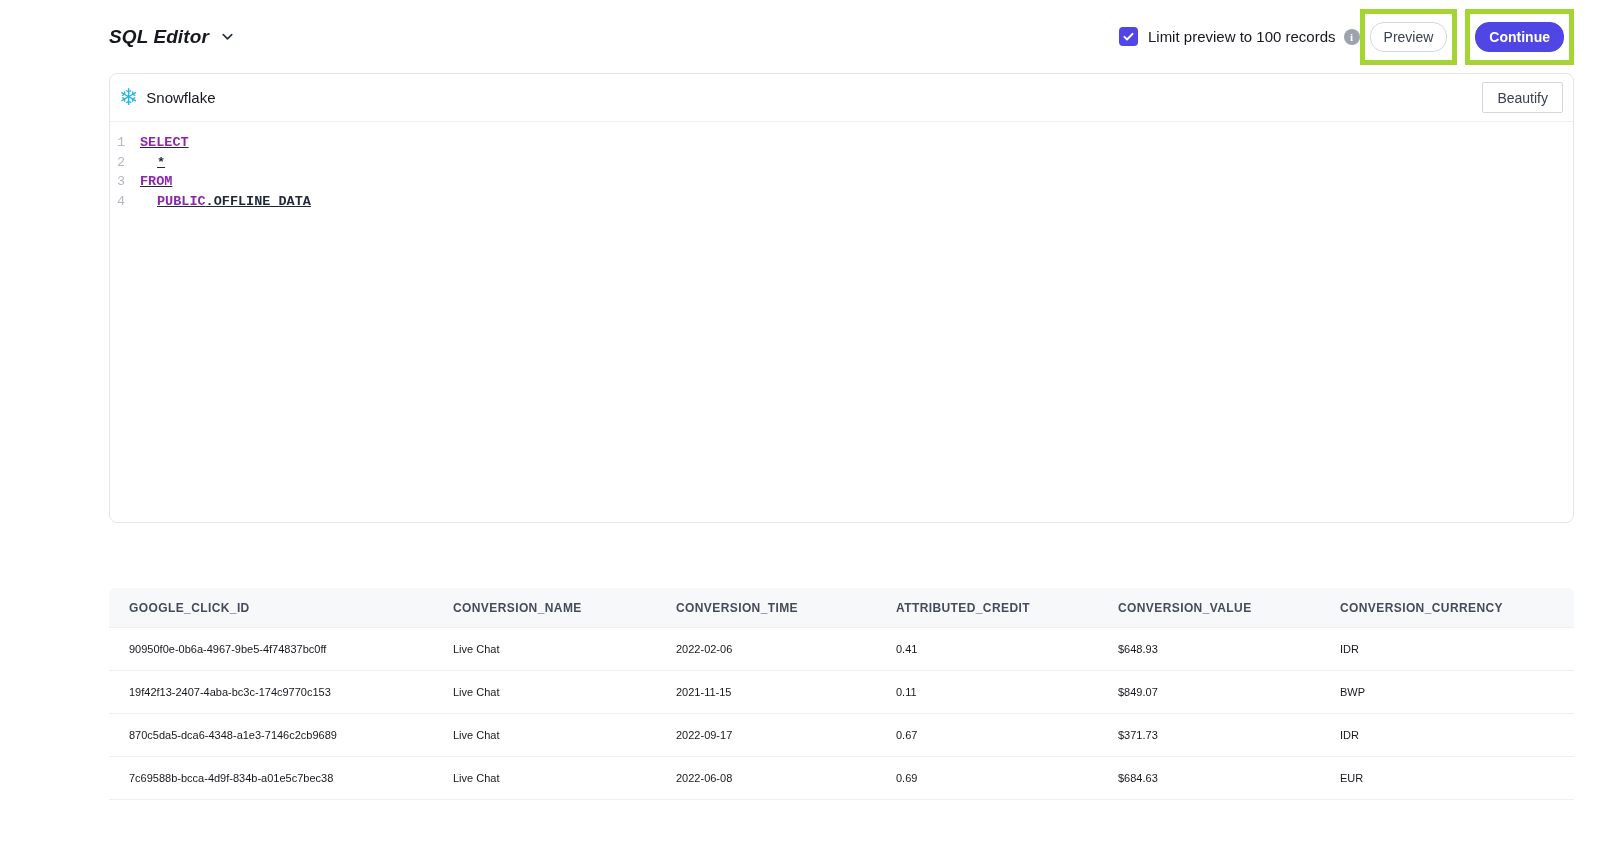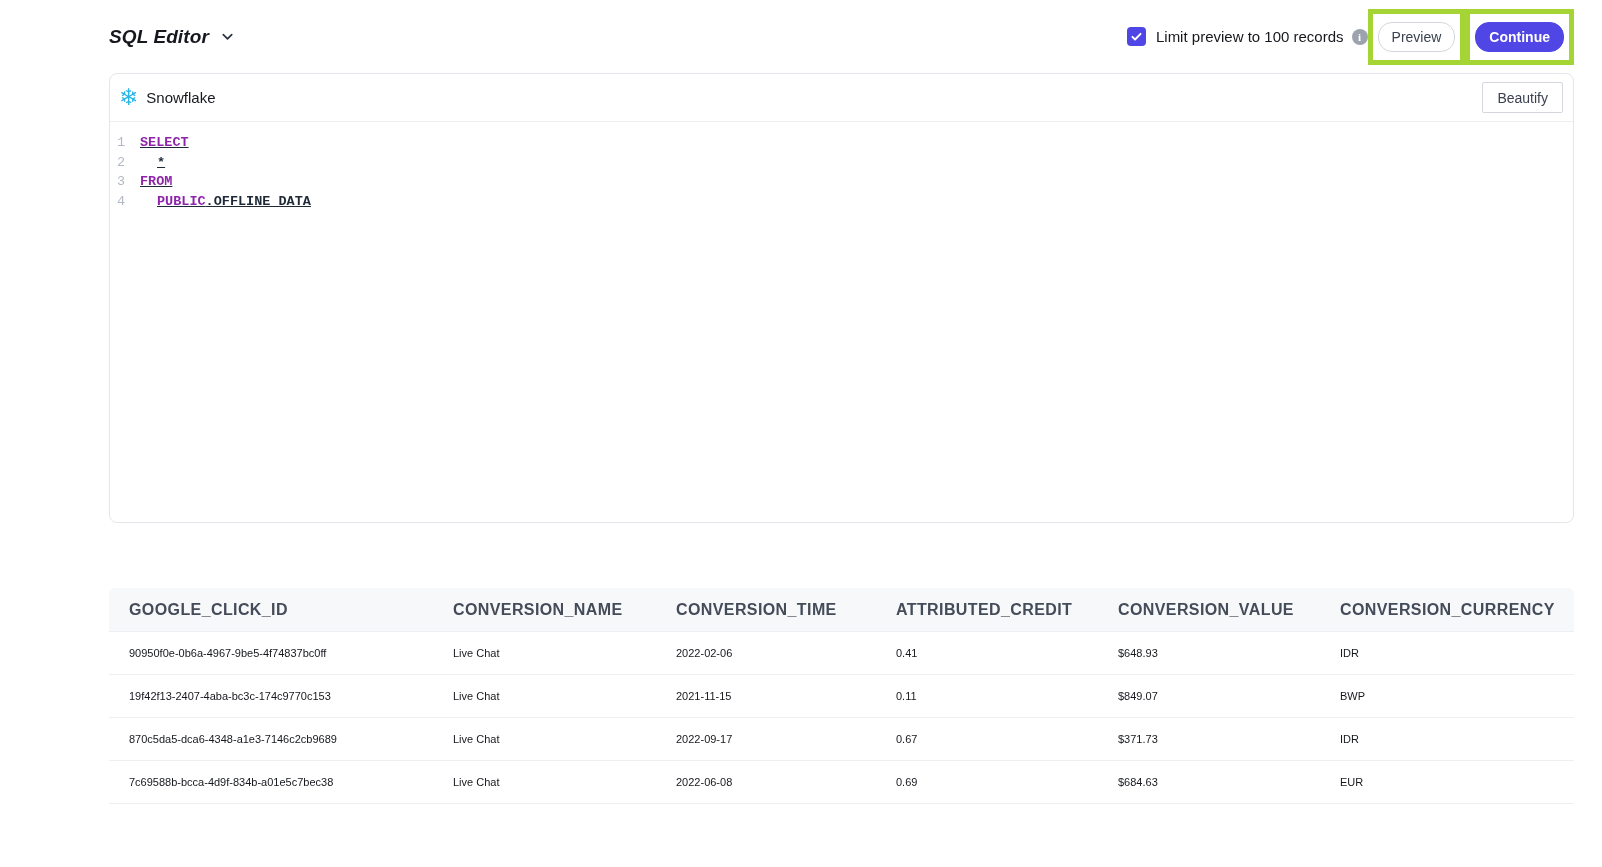--- a/index.html
+++ b/index.html
@@ -24,21 +24,21 @@
     display:flex; align-items:center; justify-content:center; flex:none; cursor:pointer;
   }
   .limit-label { font-size:15px; color:#16181D; margin-left:10px; cursor:pointer; }
   .info-icon {
     width:16px; height:16px; border-radius:50%; background:#9CA3AF; color:#fff;
     font-size:11px; font-weight:700; display:flex; align-items:center; justify-content:center;
     margin-left:8px; font-family:"Liberation Serif", serif; flex:none;
   }
 
   .annotation-box { border:5px solid #A4D535; padding:8px 5px; flex:none; }
-  .annotation-box + .annotation-box { }
+  .annotation-box + .annotation-box { margin-left:8px; }
   .annotation-box:first-of-type { margin-left:9px; }
 
   .btn {
     font-family:"Liberation Sans", sans-serif;
     font-size:14px; border-radius:14px; height:30px; padding:0 13px; cursor:pointer;
     display:flex; align-items:center; justify-content:center; white-space:nowrap;
   }
   .btn-preview { background:#fff; border:1px solid #D3D7DD; color:#3A4150; }
   .btn-continue { background:#4F46E5; border:1px solid #4F46E5; color:#fff; font-weight:700; }
 
@@ -68,21 +68,21 @@
   .code-line { display:flex; }
   .line-num { width:30px; flex:none; text-align:right; padding-right:15px; color:#B3B9C4; }
   .code-text { font-weight:700; color:#1F2937; white-space:pre;text-decoration:underline; }
   .kw { color:#8E24AA; font-weight:700; }
   .indent { padding-left:17px; }
 
   
   .table-wrap { margin-top:65px; }
   table.data-table { width:100%; border-collapse:collapse; table-layout:fixed; }
   .data-table th {
-    background:#F7F8FA; text-align:left; font-size:16px; font-weight:600; color:#454C59;
+    background:#F7F8FA; text-align:left; font-size:12px; font-weight:600; color:#454C59;
     letter-spacing:.4px; padding:13px 20px 12px 20px; border-bottom:1px solid #EDEFF2;
     white-space:nowrap; overflow:hidden;
   }
   .data-table th:first-child { border-top-left-radius:6px; }
   .data-table th:last-child  { border-top-right-radius:6px; }
   .data-table td {
     font-size:11px; color:#16181D; padding:15px 20px; border-bottom:1px solid #EDEFF2;
     white-space:nowrap; overflow:hidden;
   }
   col.c1{width:324px;} col.c2{width:223px;} col.c3{width:220px;}

